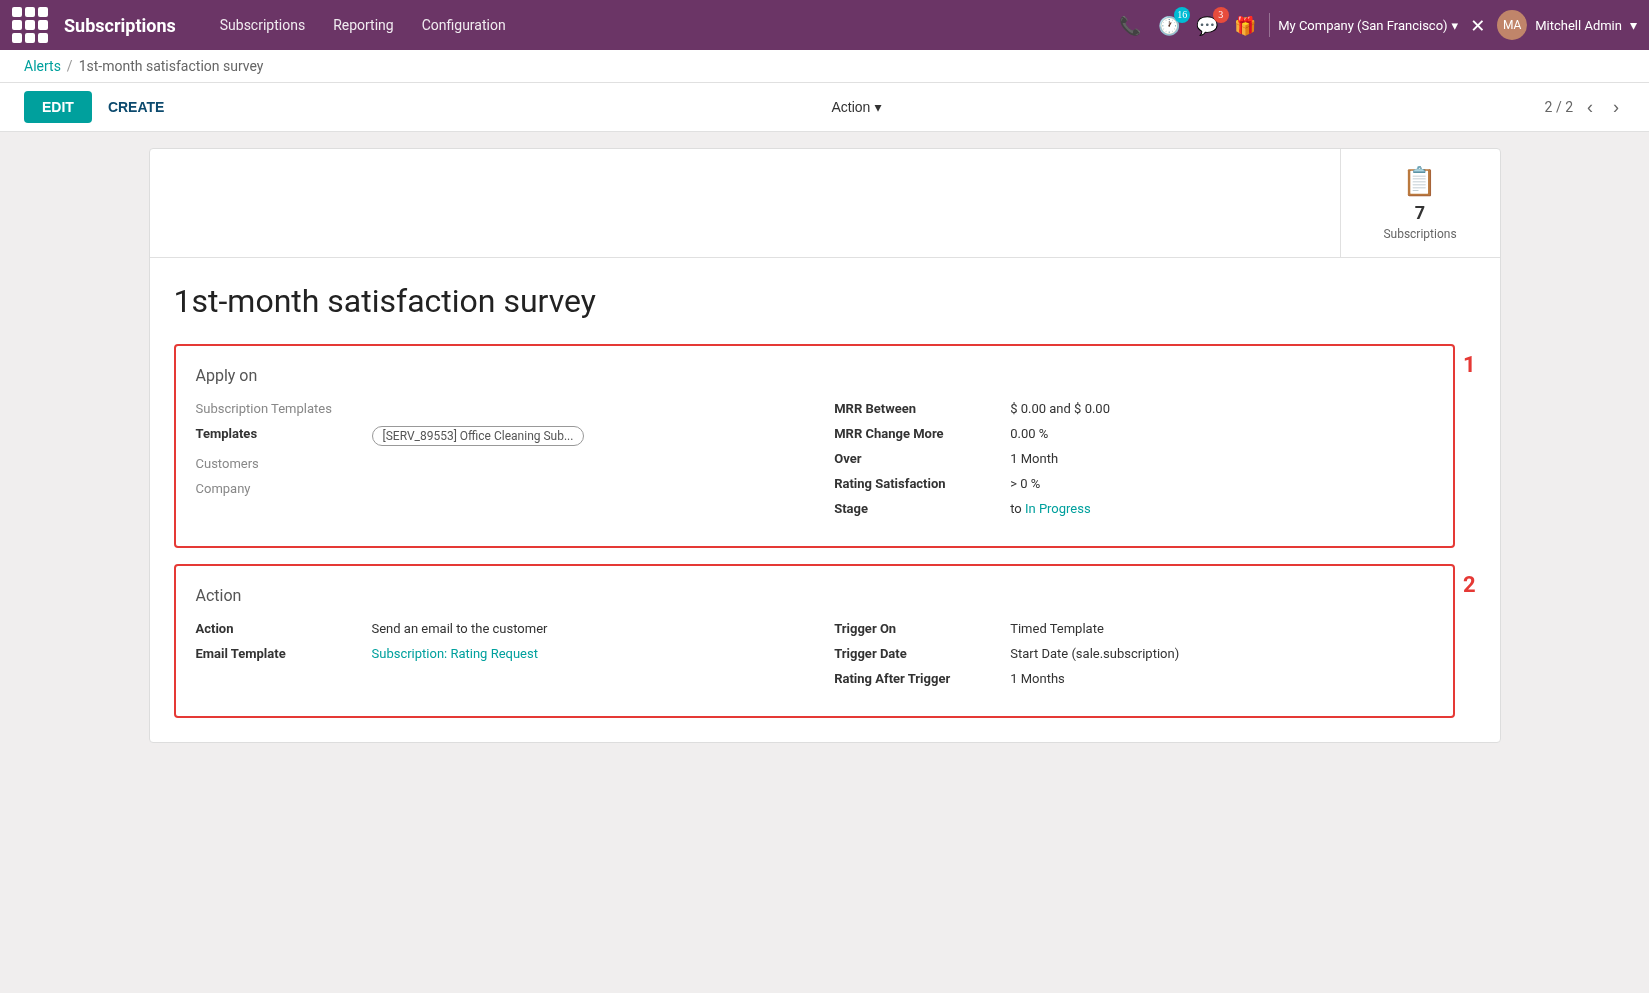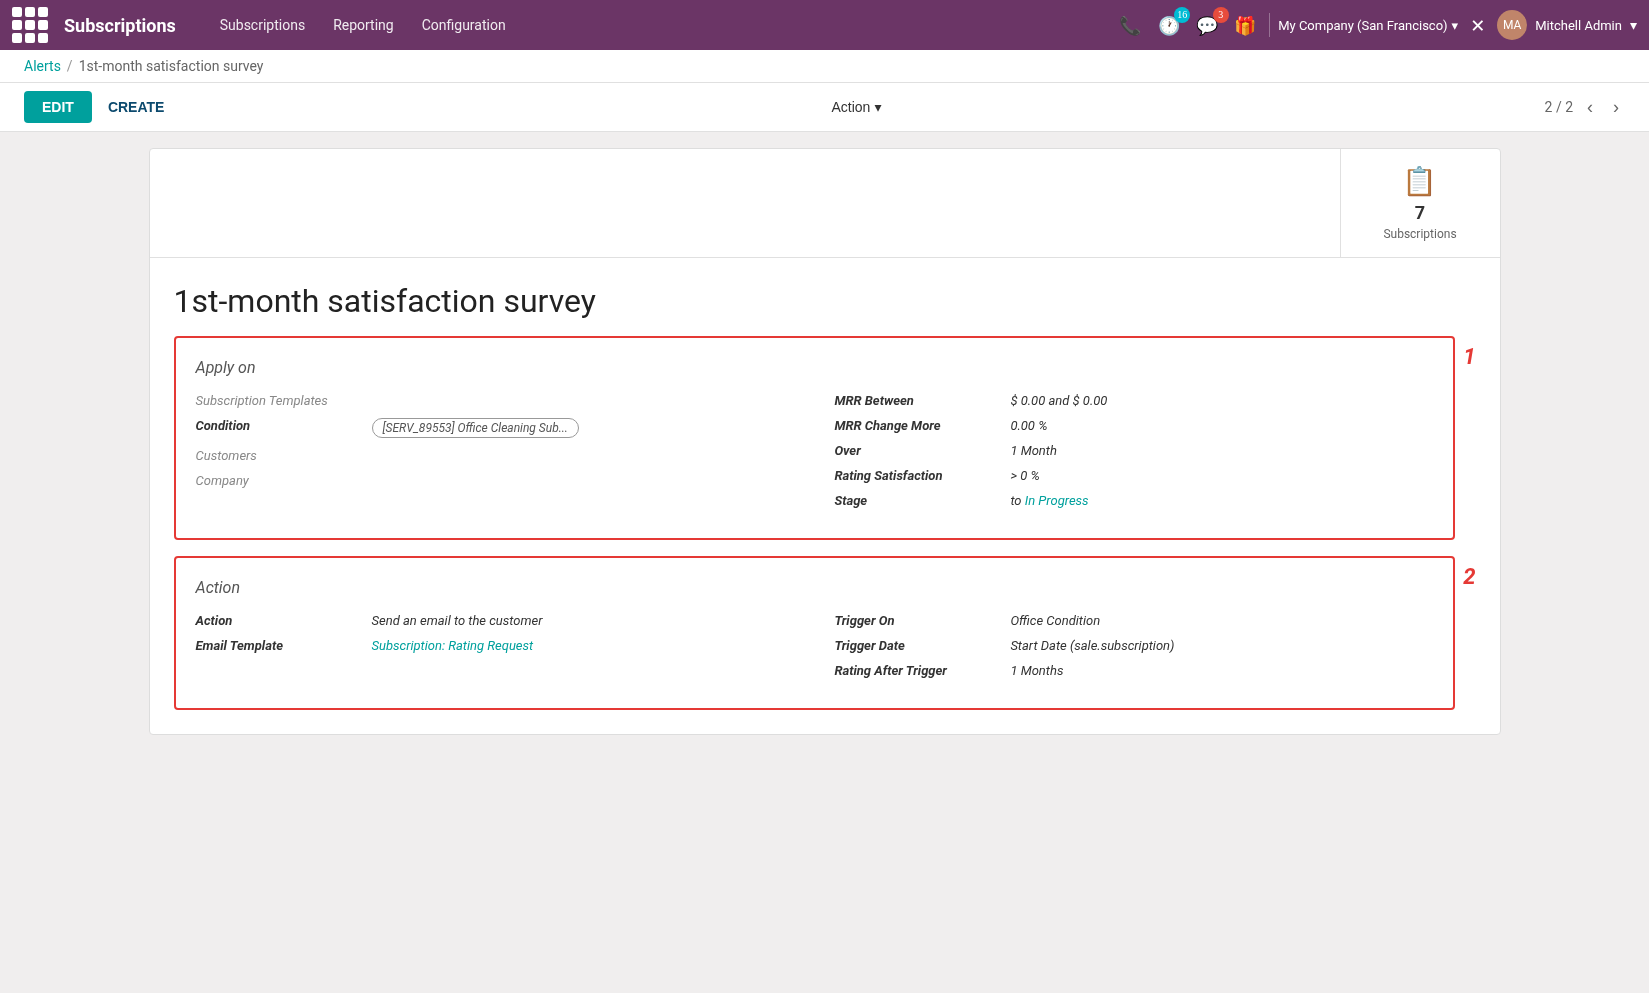--- a/index.html
+++ b/index.html
@@ -129,22 +129,21 @@
       font-size: 32px;
       font-weight: 400;
       color: #222;
       padding: 24px 24px 16px 24px;
     }
 
     
     .section-wrapper {
       display: flex;
       align-items: flex-start;
-      margin: 0 24px 16px 24px;
-      font-style: italic;
+      margin: 8px 24px 16px 24px;
     }
     .section-box {
       flex: 1;
       border: 2px solid #e53935;
       border-radius: 4px;
       padding: 20px;
     }
     .section-number {
       font-size: 22px;
       font-weight: 700;
@@ -290,21 +289,21 @@
       <div class="section-box">
         <div class="section-title">Apply on</div>
         <div class="section-cols">
 
           <div class="section-col">
             <div class="field-pair">
               <span class="fp-label">Subscription Templates</span>
               <span class="fp-value"></span>
             </div>
             <div class="field-pair">
-              <span class="fp-label-bold">Condition</span>
+              <span class="fp-label-bold">Templates</span>
               <span class="fp-value">
                 <span class="field-value-tag">[SERV_89553] Office Cleaning Sub...</span>
               </span>
             </div>
             <div class="field-pair">
               <span class="fp-label">Customers</span>
               <span class="fp-value"></span>
             </div>
             <div class="field-pair">
               <span class="fp-label">Company</span>
@@ -353,21 +352,21 @@
             </div>
             <div class="field-pair">
               <span class="fp-label-bold">Email Template</span>
               <span class="fp-value-link">Subscription: Rating Request</span>
             </div>
           </div>
 
           <div class="section-col">
             <div class="field-pair">
               <span class="fp-label-bold">Trigger On</span>
-              <span class="fp-value">Office Condition</span>
+              <span class="fp-value">Timed Template</span>
             </div>
             <div class="field-pair">
               <span class="fp-label-bold">Trigger Date</span>
               <span class="fp-value">Start Date (sale.subscription)</span>
             </div>
             <div class="field-pair">
               <span class="fp-label-bold">Rating After Trigger</span>
               <span class="fp-value">1 Months</span>
             </div>
           </div>

